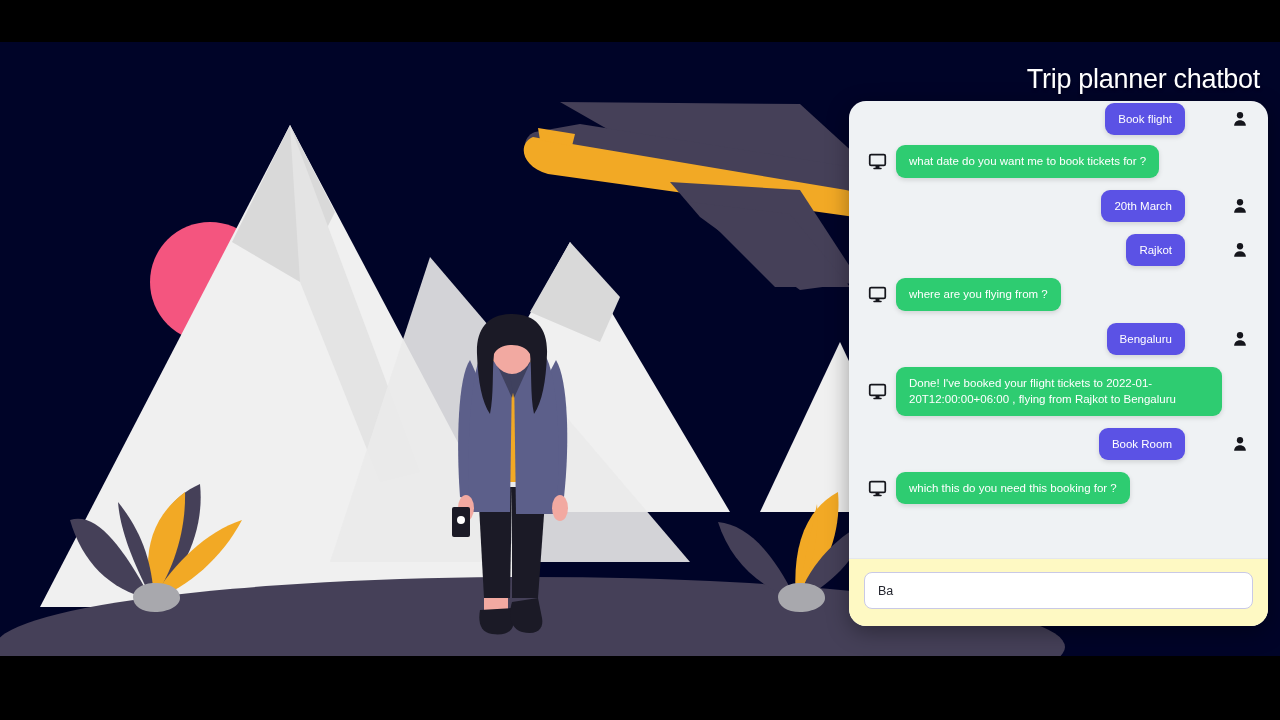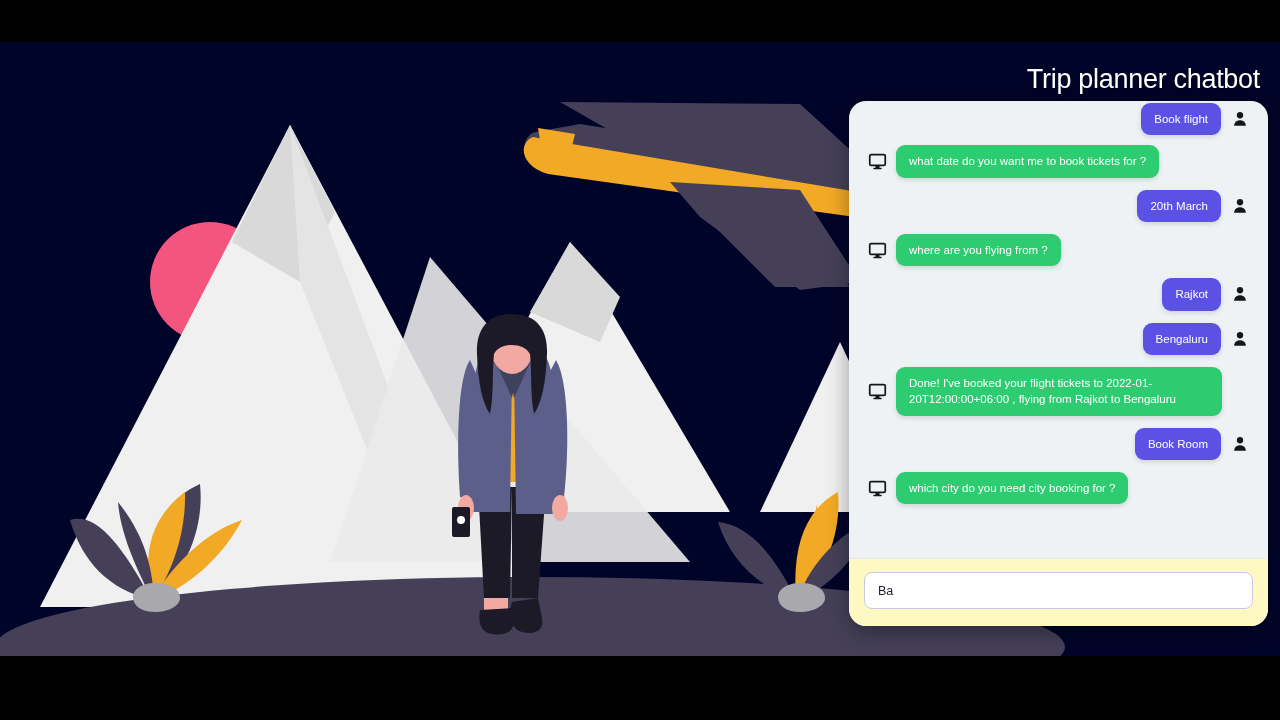--- a/index.html
+++ b/index.html
@@ -78,20 +78,21 @@
   .msg-row {
     display: flex;
     align-items: center;
     margin-bottom: 12px;
   }
   .msg-row.bot {
     justify-content: flex-start;
   }
   .msg-row.user {
     justify-content: flex-end;
+    gap: 36px;
   }
   .bubble {
     max-width: 300px;
     border-radius: 9px;
     padding: 8px 13px;
     font-size: 11.5px;
     line-height: 1.42;
     color: #ffffff;
     box-shadow: 0 2px 5px rgba(0,0,0,0.13);
     word-wrap: break-word;
@@ -257,41 +258,41 @@
       <div class="msg-row user">
         <div class="bubble user">20th March</div>
         <span class="avatar-icon">
           <svg width="18" height="18" viewBox="0 0 24 24">
               <circle cx="12" cy="7" r="4.2" fill="#15161c"></circle>
               <path d="M4.2 21c0-4.4 3.5-7.2 7.8-7.2s7.8 2.8 7.8 7.2z" fill="#15161c"></path>
             </svg>
         </span>
       </div>
 
+      <div class="msg-row user">
+        <div class="bubble user">Rajkot</div>
+        <span class="avatar-icon">
+          <svg width="18" height="18" viewBox="0 0 24 24">
+              <circle cx="12" cy="7" r="4.2" fill="#15161c"></circle>
+              <path d="M4.2 21c0-4.4 3.5-7.2 7.8-7.2s7.8 2.8 7.8 7.2z" fill="#15161c"></path>
+            </svg>
+        </span>
+      </div>
+
       <div class="msg-row bot">
         <span class="avatar-icon">
           <svg width="19" height="19" viewBox="0 0 24 24">
               <rect x="2.2" y="3.4" width="19.6" height="13.4" rx="1.8" fill="none" stroke="#15161c" stroke-width="2.2"></rect>
               <rect x="9.5" y="17.6" width="5" height="2.6" fill="#15161c"></rect>
               <rect x="6.6" y="19.8" width="10.8" height="2.1" rx="1" fill="#15161c"></rect>
             </svg>
         </span>
         <div class="bubble bot">where are you flying from ?</div>
       </div>
 
-      <div class="msg-row user">
-        <div class="bubble user">Rajkot</div>
-        <span class="avatar-icon">
-          <svg width="18" height="18" viewBox="0 0 24 24">
-              <circle cx="12" cy="7" r="4.2" fill="#15161c"></circle>
-              <path d="M4.2 21c0-4.4 3.5-7.2 7.8-7.2s7.8 2.8 7.8 7.2z" fill="#15161c"></path>
-            </svg>
-        </span>
-      </div>
-
 
       <div class="msg-row user">
         <div class="bubble user">Bengaluru</div>
         <span class="avatar-icon">
           <svg width="18" height="18" viewBox="0 0 24 24">
               <circle cx="12" cy="7" r="4.2" fill="#15161c"></circle>
               <path d="M4.2 21c0-4.4 3.5-7.2 7.8-7.2s7.8 2.8 7.8 7.2z" fill="#15161c"></path>
             </svg>
         </span>
       </div>
@@ -318,21 +319,21 @@
       </div>
 
       <div class="msg-row bot">
         <span class="avatar-icon">
           <svg width="19" height="19" viewBox="0 0 24 24">
               <rect x="2.2" y="3.4" width="19.6" height="13.4" rx="1.8" fill="none" stroke="#15161c" stroke-width="2.2"></rect>
               <rect x="9.5" y="17.6" width="5" height="2.6" fill="#15161c"></rect>
               <rect x="6.6" y="19.8" width="10.8" height="2.1" rx="1" fill="#15161c"></rect>
             </svg>
         </span>
-        <div class="bubble bot">which city do you need city booking for ?</div>
+        <div class="bubble bot">which this do you need this booking for ?</div>
       </div>
 
     </div>
 
     <div id="composer">
       <input id="chat-input" type="text" value="Ba" style="">
     </div>
 
   </div>
 

